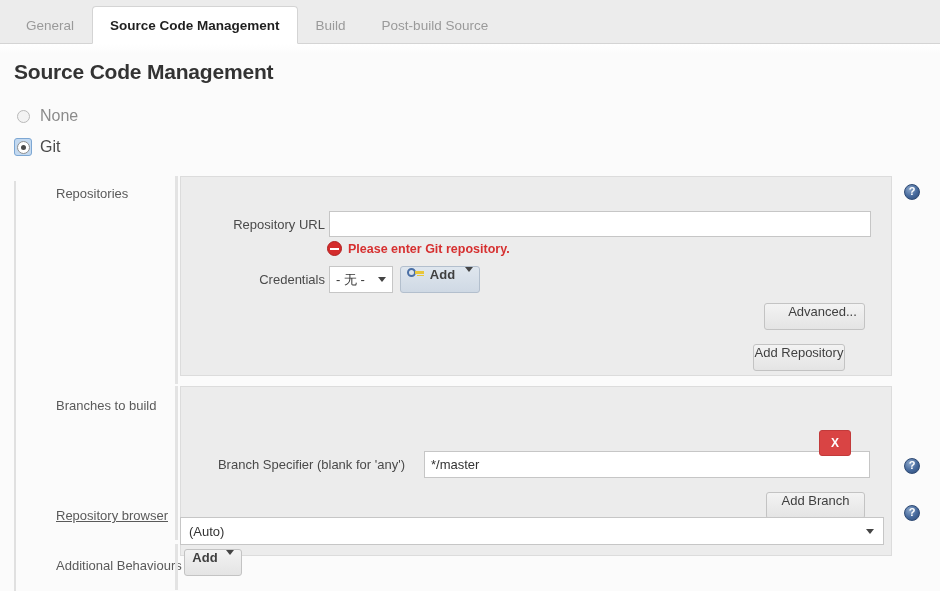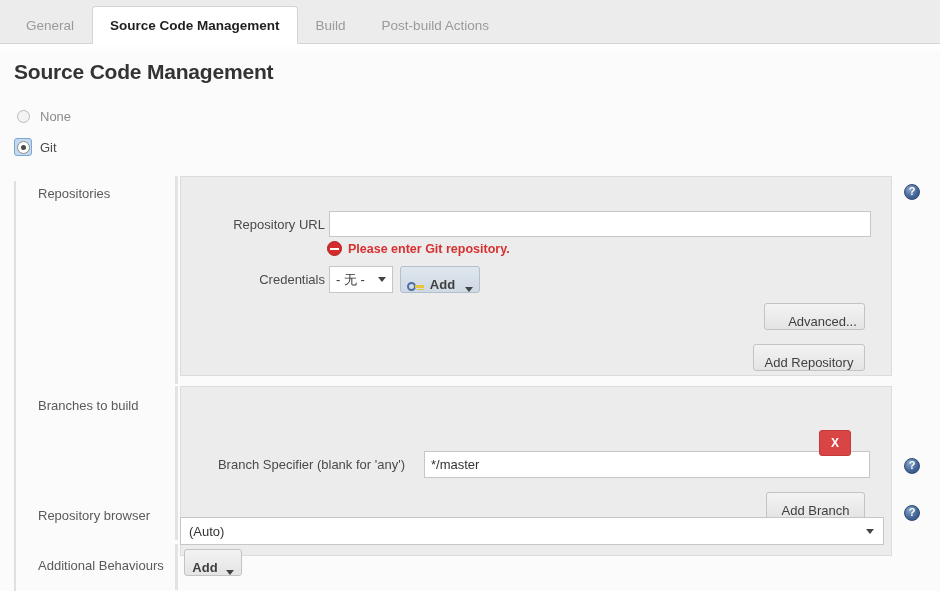--- a/index.html
+++ b/index.html
@@ -130,21 +130,21 @@
   }
   .radio-dot.on::after {
     content: "";
     position: absolute;
     left: 3px; top: 3px;
     width: 5px; height: 5px;
     border-radius: 50%;
     background: #4a4a4a;
   }
   .radio-label {
-    font-size: 13px;
+    font-size: 16px;
     color: #4a4a4a;
   }
   .radio-label.dim { color: #8c8c8c; }
 
   
   .left-rail {
     position: absolute;
     left: 14px;
     top: 137px;
     width: 2px;
@@ -154,21 +154,21 @@
 
   
   .form-row {
     position: absolute;
     left: 16px;
     width: 908px;
     box-sizing: border-box;
   }
   .row-label {
     position: absolute;
-    left: 22px;
+    left: 40px;
     font-size: 13px;
     color: #5a5a5a;
     white-space: nowrap;
   }
   .row-sep {
     position: absolute;
     left: 159px;
     width: 3px;
     background: #e3e3e3;
   }
@@ -288,21 +288,21 @@
   .btn {
     position: absolute;
     box-sizing: border-box;
     background: linear-gradient(#f3f3f3, #e4e4e4);
     border: 1px solid #c3c3c3;
     border-radius: 3px;
     font-family: "Liberation Sans", sans-serif;
     font-size: 13px;
     color: #3f3f3f;
     display: flex;
-    align-items: flex-end;
+    align-items: flex-start;
     justify-content: center;
     cursor: pointer;
     white-space: nowrap;
   }
   .btn-add-cred {
     background: linear-gradient(#dfe6ee, #cfd9e4);
     border: 1px solid #b3bfcd;
     font-weight: bold;
     gap: 6px;
   }
@@ -379,21 +379,21 @@
   }
 </style>
 </head>
 <body>
 
 <div class="tabbar">
   <div class="tabbar-inner">
     <div class="tab">General</div>
     <div class="tab active">Source Code Management</div>
     <div class="tab">Build</div>
-    <div class="tab">Post-build Actions</div>
+    <div class="tab">Post-build Source</div>
   </div>
 </div>
 
 <div class="page">
   <div class="page-inner">
 
     <div class="page-title">Source Code Management</div>
 
     <div class="radio-block">
       <div class="radio-row">
@@ -435,21 +435,21 @@
         <div class="btn btn-add-cred" style="left:219px; top:89px; width:80px; height:27px;">
           <span class="key-icon"></span>
           <span>Add</span>
           <span class="btn-dd-caret" style="margin-left:4px;"></span>
         </div>
 
         <div class="btn" style="left:583px; top:126px; width:101px; height:27px;padding-left:16px;">
           <span>Advanced...</span>
         </div>
 
-        <div class="btn" style="left:572px; top:167px; width:112px; height:27px;">
+        <div class="btn" style="left:572px; top:167px; width:92px; height:27px;">
           <span>Add Repository</span>
         </div>
       </div>
 
       <div class="help-icon" style="left:888px; top:8px;"></div>
     </div>
 
     <div class="form-row" style="top:342px; height:148px;">
       <div class="row-label" style="top:12px;">Branches to build</div>
       <div class="row-sep" style="top:0px; height:148px;"></div>
@@ -463,21 +463,21 @@
       </div>
 
       <div class="btn-x" style="left:803px; top:44px; width:32px; height:26px;">
         <span>X</span>
       </div>
 
       <div class="help-icon" style="left:888px; top:72px;"></div>
     </div>
 
     <div class="form-row" style="top:450px; height:46px;">
-      <div class="row-label" style="top:14px;">Repository browser</div>
+      <div class="row-label" style="top:14px;text-decoration:underline;">Repository browser</div>
       <div class="row-sep" style="top:0px; height:46px;"></div>
 
       <div class="wide-select" style="left:164px; top:23px; width:704px;">
         <span>(Auto)</span>
         <span class="caret-right"></span>
       </div>
 
       <div class="help-icon" style="left:888px; top:11px;"></div>
     </div>
 

